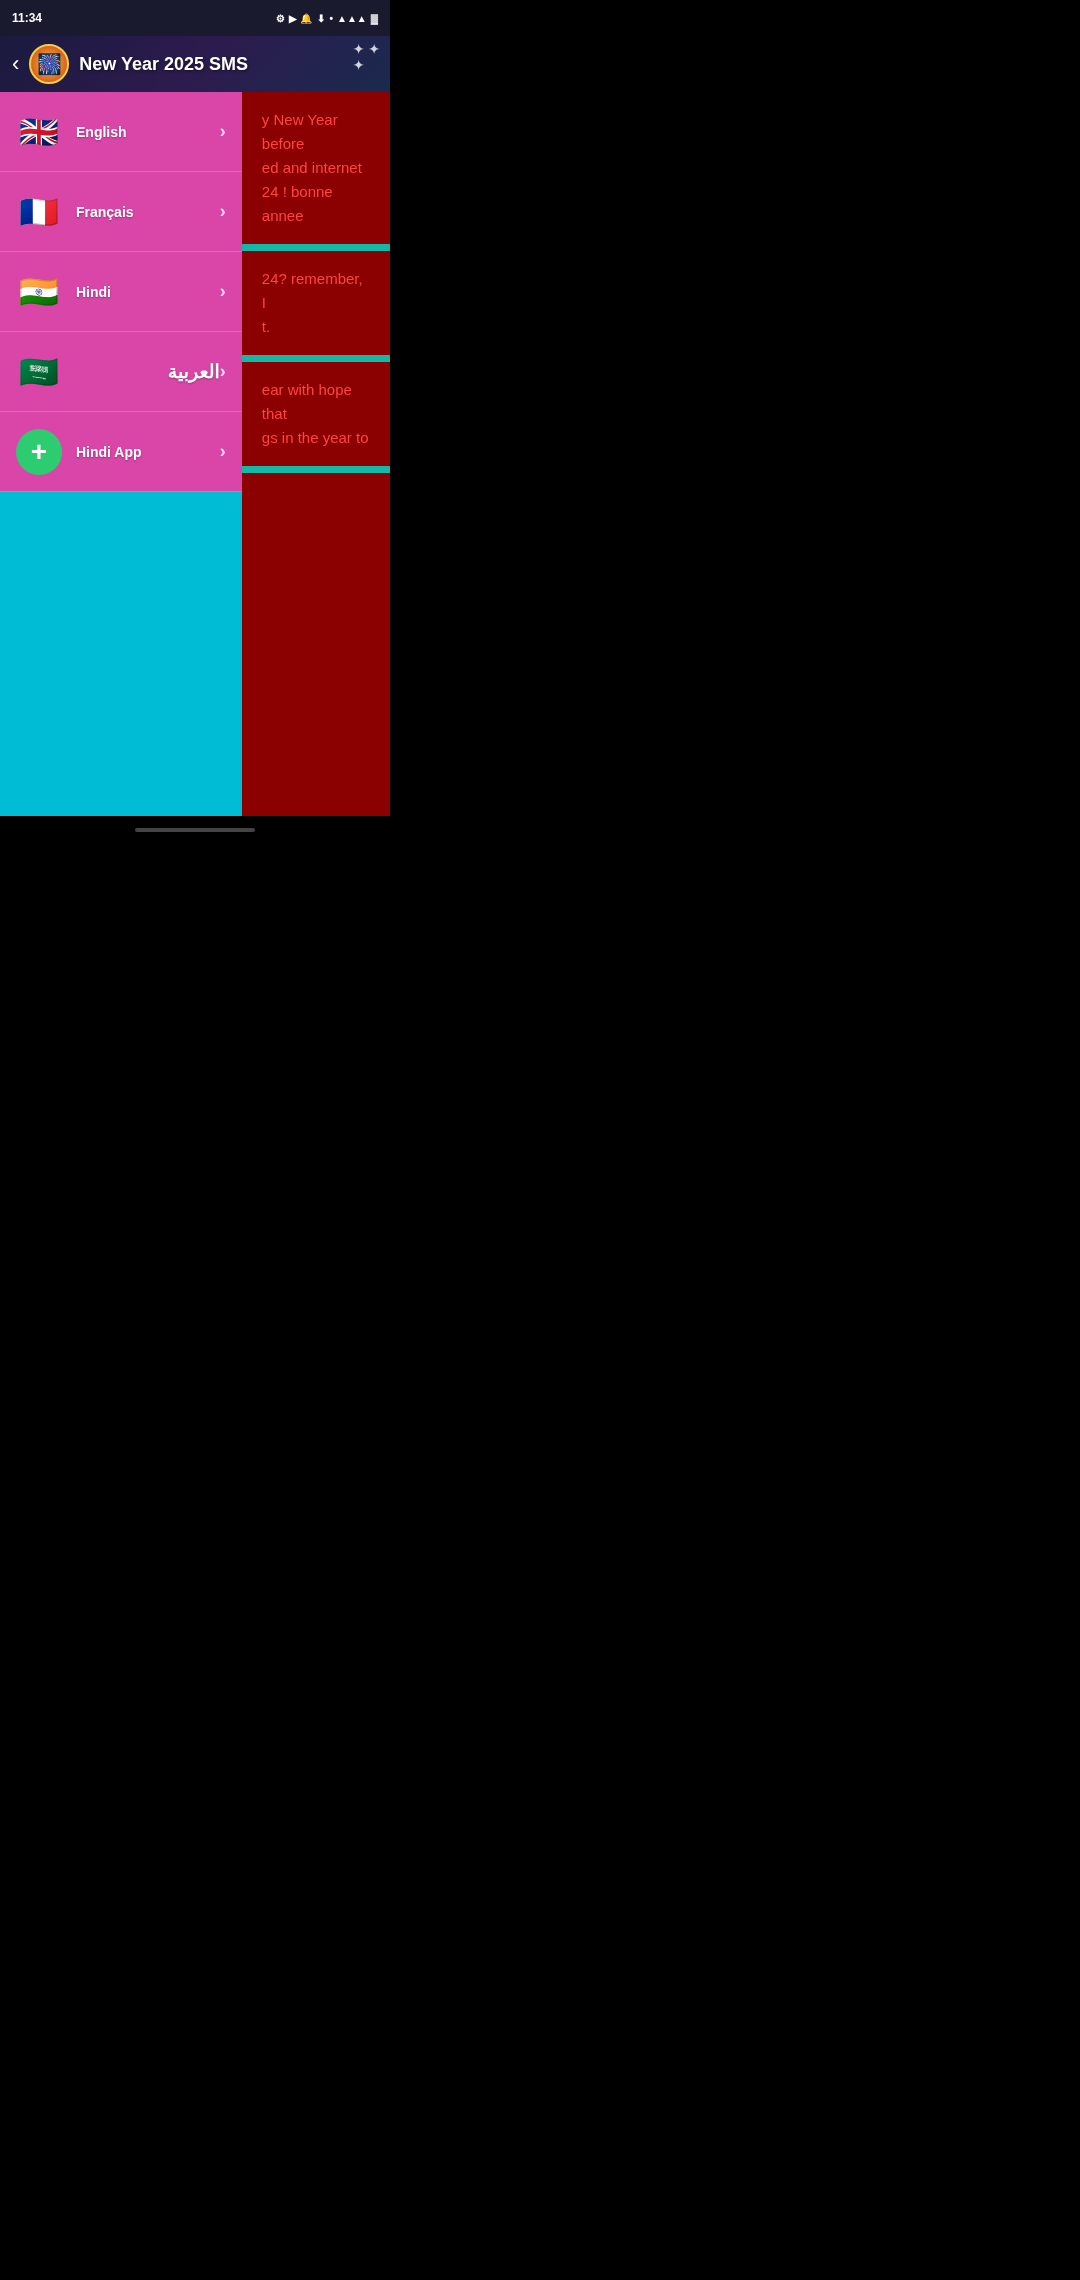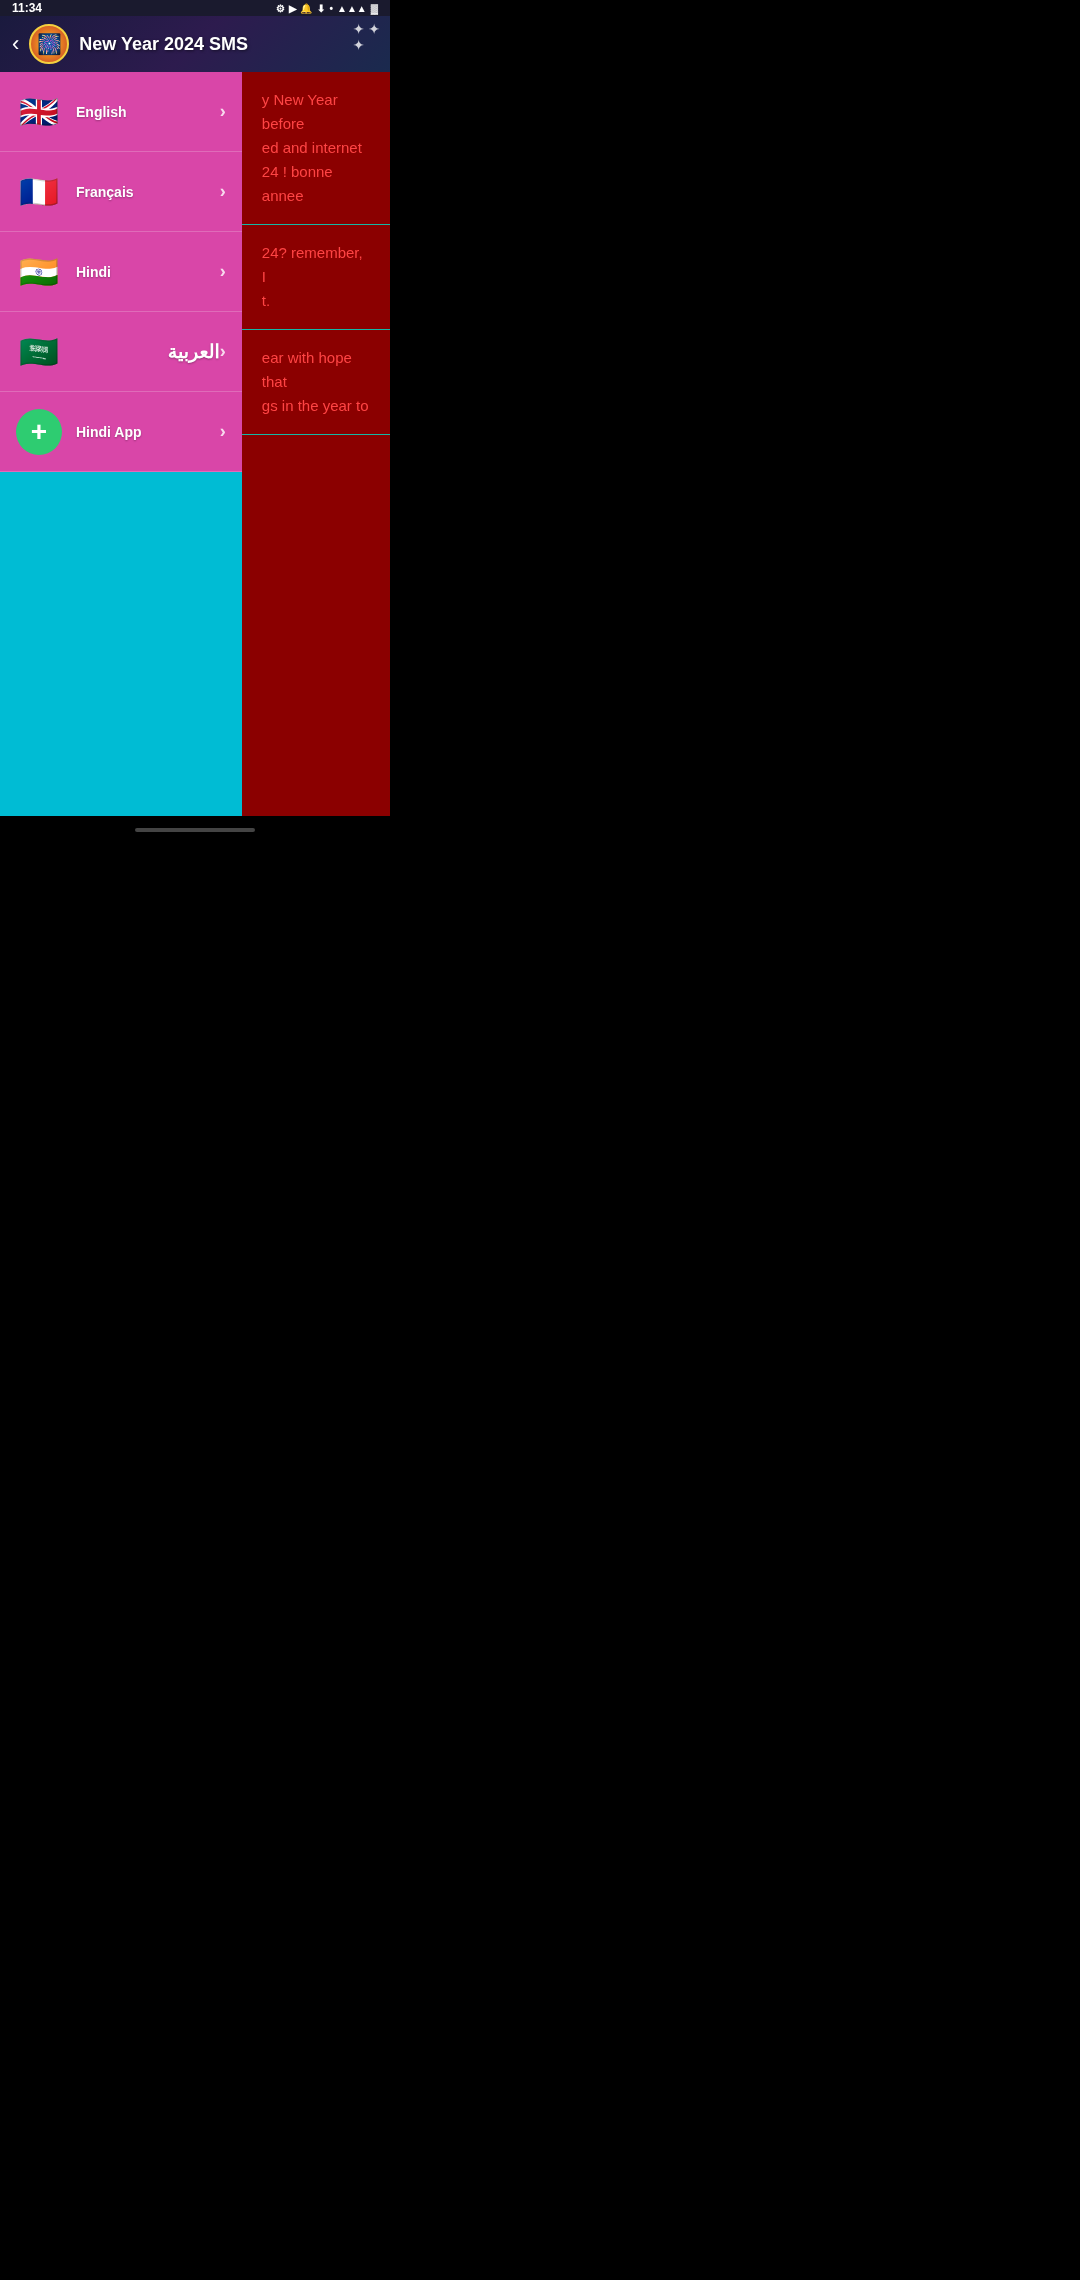--- a/index.html
+++ b/index.html
@@ -9,21 +9,21 @@
       width: 390px;
       height: 844px;
       font-family: 'Arial', sans-serif;
       overflow: hidden;
       position: relative;
       background: #000;
     }
 
     
     .status-bar {
-      height: 16px;
+      height: 36px;
       background: #1a1a2e;
       display: flex;
       align-items: center;
       justify-content: space-between;
       padding: 0 12px;
       color: #fff;
       font-size: 11px;
       font-weight: bold;
       position: relative;
       z-index: 100;
@@ -195,21 +195,21 @@
     .content-text {
       color: #ff4444;
       font-size: 15px;
       line-height: 1.6;
       padding: 8px 10px;
       font-weight: 500;
     }
 
     .content-block {
       padding: 8px 10px;
-      border-bottom: 1px solid #14b8a6;
+      border-bottom: 7px solid #14b8a6;
     }
 
     
     .nav-bar {
       height: 28px;
       background: #000;
       display: flex;
       align-items: center;
       justify-content: center;
       position: absolute;
@@ -237,21 +237,21 @@
     <span>⬇</span>
     <span>•</span>
     <span>▲▲▲</span>
     <span>▓</span>
   </div>
 </div>
 
 <div class="app-header">
   <span class="back-icon">‹</span>
   <div class="app-logo"></div>
-  <span class="app-title">New Year 2024 SMS</span>
+  <span class="app-title">New Year 2025 SMS</span>
   <span class="header-stars">✦ ✦<br>✦</span>
 </div>
 
 <div class="main-container">
 
   <div class="menu-panel">
 
     <div class="menu-item">
       <div class="flag-icon">🇬🇧</div>
       <span class="menu-label">English</span>

